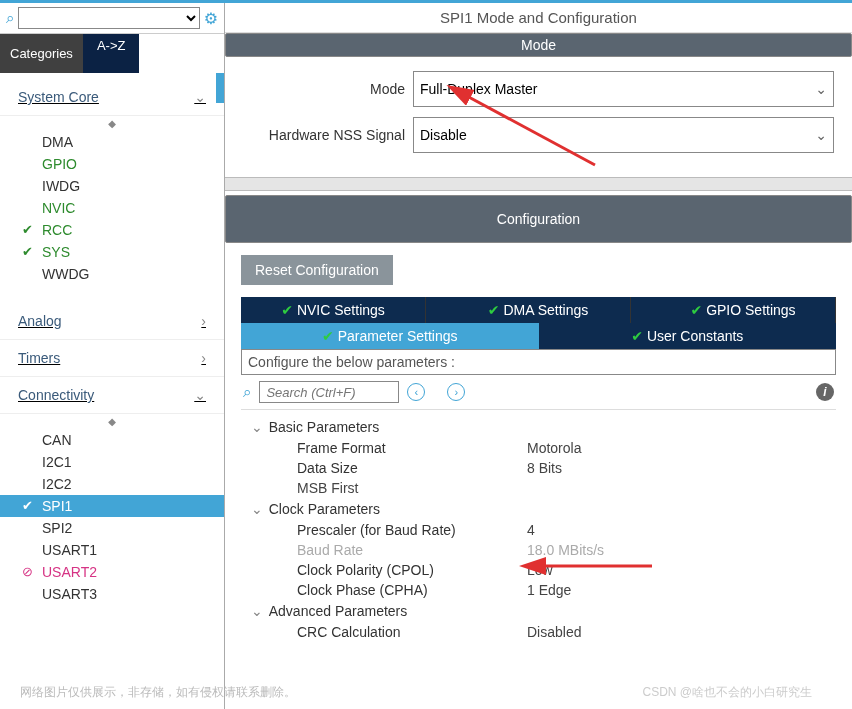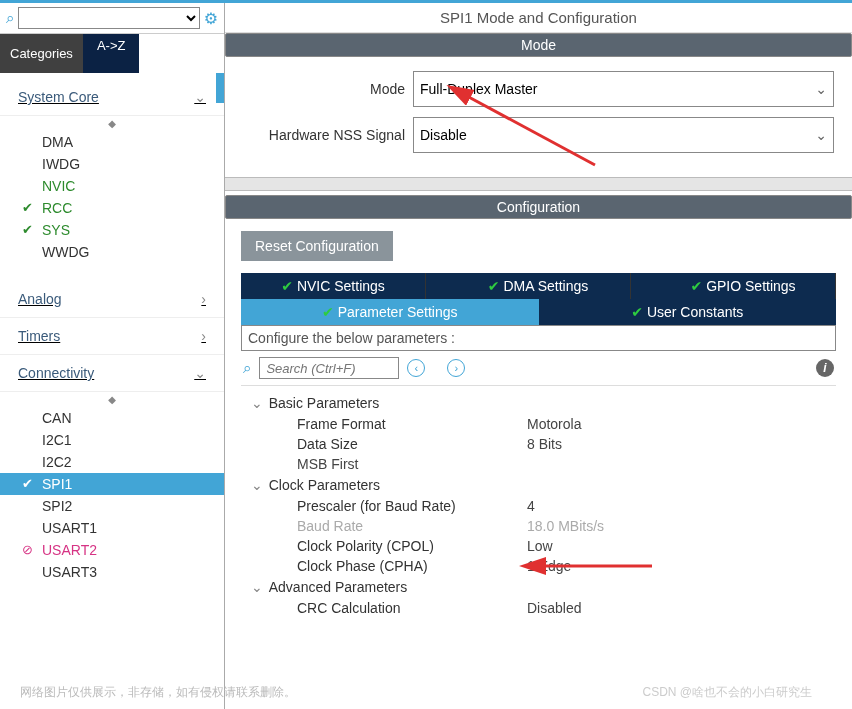--- a/index.html
+++ b/index.html
@@ -43,21 +43,21 @@
     .mode-bar { background: #5a6570; color: #fff; text-align: center; padding: 3px; font-size: 14px; border: 1px solid #888; border-radius: 2px; }
     
     .mode-form { padding: 14px 18px; }
     .form-row { display: flex; align-items: center; margin-bottom: 10px; }
     .form-row label { width: 170px; text-align: right; padding-right: 8px; font-size: 14px; color: #333; }
     .form-row .select-box { flex: 1; height: 36px; border: 1px solid #888; padding: 2px 6px; font-size: 14px; display: flex; justify-content: space-between; align-items: center; }
     .chev-down { color: #666; }
     
     .divider { height: 14px; background: #e5e5e5; border-top: 1px solid #bbb; border-bottom: 1px solid #bbb; }
     
-    .config-bar { background: #5a6570; color: #fff; text-align: center; padding: 3px; font-size: 14px; border: 1px solid #888; border-radius: 2px; margin-top: 4px; }
+    .config-bar { background: #5a6570; color: #fff; text-align: center; padding: 15px; font-size: 14px; border: 1px solid #888; border-radius: 2px; margin-top: 4px; }
     
     .config-body { padding: 12px 16px; flex: 1; overflow: hidden; }
     .reset-btn { background: #8a949b; color: #fff; border: none; padding: 7px 14px; font-size: 14px; cursor: pointer; }
     
     .config-tabs { margin-top: 12px; }
     .config-tabs-row1 { display: flex; background: #0d2b4f; gap: 20px; }
     .config-tabs-row1 .ctab { flex: 1; text-align: center; padding: 5px; color: #fff; font-size: 14px; border-right: 1px solid #333; }
     .config-tabs-row2 { display: flex; }
     .config-tabs-row2 .ctab { flex: 1; text-align: center; padding: 5px; font-size: 14px; }
     .ctab.active { background: #42a5d6; color: #fff; }
@@ -106,20 +106,21 @@
     </div>
     <div class="tree-scroll">
       <div class="scrollbar-top-indicator"></div>
 
       <div class="category-header">
         <span class="label">System Core</span>
         <span class="chevron">⌄</span>
       </div>
       <div class="sort-arrows">◆</div>
       <div class="tree-item">DMA</div>
+      <div class="tree-item green">GPIO</div>
       <div class="tree-item">IWDG</div>
       <div class="tree-item green">NVIC</div>
       <div class="tree-item green"><span class="check">✔</span><span>RCC</span></div>
       <div class="tree-item green"><span class="check">✔</span><span>SYS</span></div>
       <div class="tree-item">WWDG</div>
 
       <div style="height:18px"></div>
       <div class="category-header">
         <span class="label">Analog</span>
         <span class="chevron">›</span>

